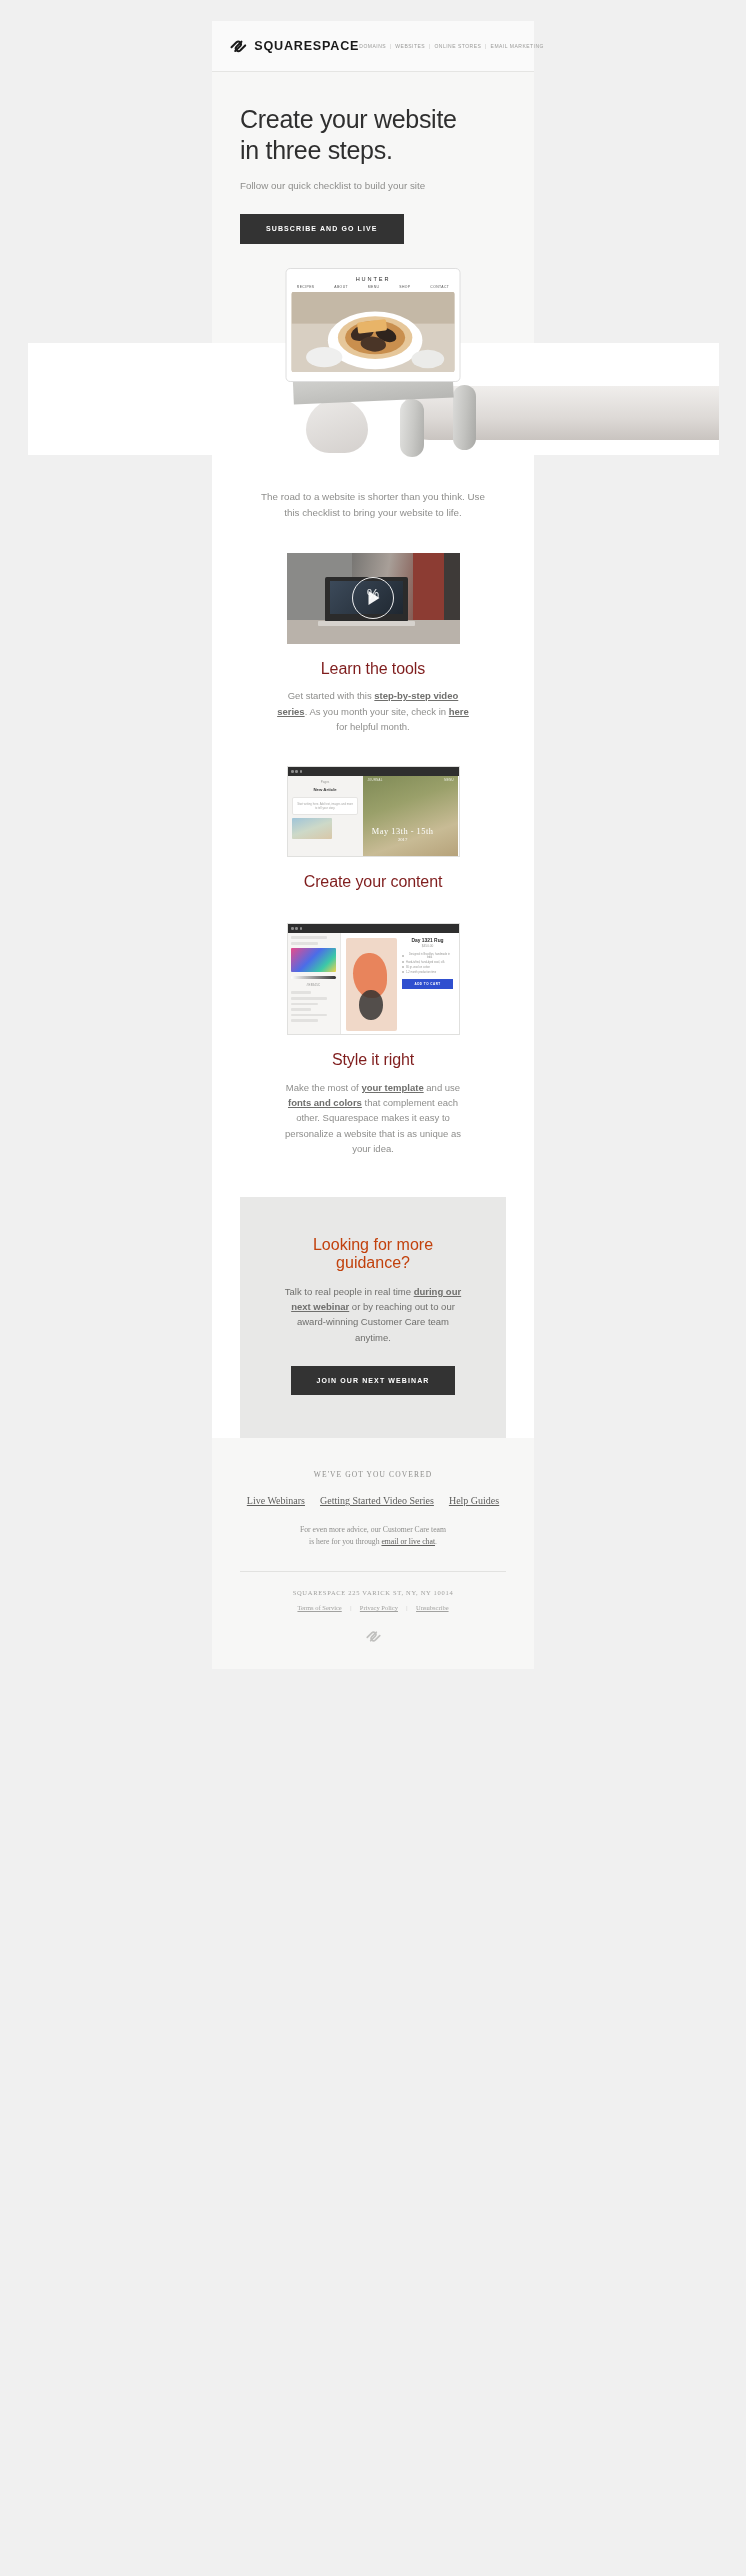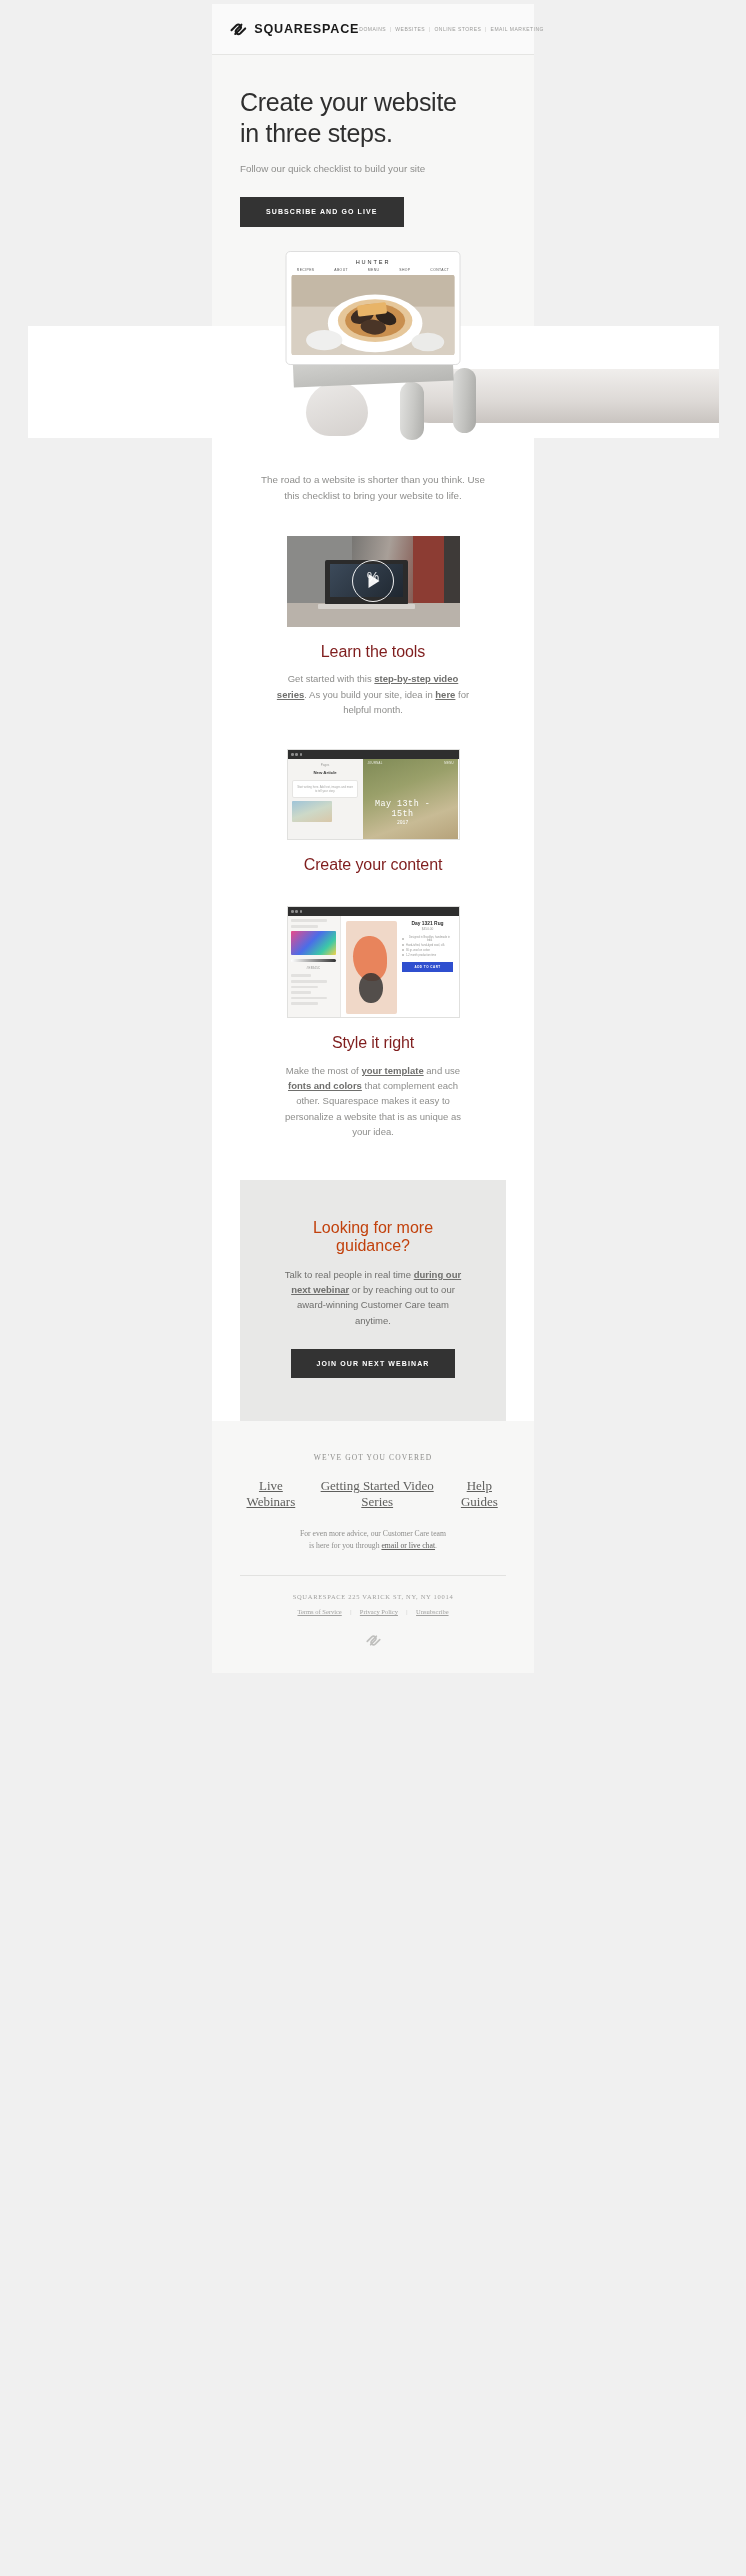--- a/index.html
+++ b/index.html
@@ -2,21 +2,21 @@
 <html style="font-size:15px"><head>
 <meta charset="utf-8">
 <style>
   * { box-sizing: border-box; margin: 0; padding: 0; }
   body {
     width: 746px;
     background: #f0f0f0;
     font-family: "Liberation Sans", sans-serif;
     -webkit-font-smoothing: antialiased;
   }
-  .email-wrap { width: 746px; background: #f0f0f0; padding: 4px; }
+  .email-wrap { width: 746px; background: #f0f0f0; padding: 4px; margin-top: 17px; }
   .email-body { width: 322px; margin: 0 auto; background: #f7f7f6; }
 
   
   .header {
     background: #fafafa;
     border-bottom: 0.9px solid #e5e5e3;
     height: 51px;
     display: flex;
     align-items: center;
     padding: 0 17px;
@@ -187,21 +187,21 @@
     width: 56%; position: relative; overflow: hidden;
     background: linear-gradient(160deg,#7f8a56 0%,#9aa06a 35%,#c8bb95 70%,#b5a179 100%);
   }
   .bt-right-top {
     position: absolute; top: 2.8px; left: 0; width: 100%;
     display: flex; justify-content: space-between; padding: 0 4.7px;
   }
   .bt-right-top span { font-size: 2.8px; color: rgba(255,255,255,.85); letter-spacing: 0.3px; }
   .bt-date {
     position: absolute; left: 0; right: 16px; bottom: 16px; text-align: center;
-    color: #ffffff; font-family: Liberation Mono, monospace;
+    color: #ffffff; font-family: Liberation Serif, serif;
   }
   .bt-date .d1 { font-size: 8.4px; display: block; letter-spacing: 0.5px; }
   .bt-date .d2 { font-size: 4.7px; display: block; margin-top: 0.9px; }
 
   
   .styler {
     height: 112px; background: #ffffff; border: 0.9px solid #e0e0de;
     position: relative; overflow: hidden;
   }
   .st-body { display: flex; height: 104px; }
@@ -249,21 +249,21 @@
     font-size: 9.5px; color: #6f6f6d; line-height: 1.62; margin-top: 11.2px;
   }
 
   
   .footer { background: #f7f7f6; text-align: center; padding: 32px 28px 0; font-family: Liberation Serif, serif; }
   .footer h3 {
     font-size: 7.5px; letter-spacing: 1.1px; color: #8e8e8c; font-weight: 400;
   }
   .footer-links { margin-top: 16px; display: flex; justify-content: center; gap: 15px; }
   .footer-links a {
-    font-size: 13px; color: #5f5f5d; text-decoration: underline;
+    font-size: 10px; color: #5f5f5d; text-decoration: underline;
   }
   .footer-note {
     margin-top: 17.7px; font-size: 7.7px; color: #8e8e8c; line-height: 1.6;
   }
   .footer-note a { color: #5f5f5d; text-decoration: underline; }
   .footer-rule { border-top: 0.9px solid #e2e2e0; margin: 22.4px 0 0; }
   .legal { padding: 17px 0 0; }
   .legal-addr { font-size: 6.5px; letter-spacing: 0.7px; color: #a2a2a0; }
   .legal-links { margin-top: 8.4px; display: flex; justify-content: center; gap: 8.4px; }
   .legal-links a, .legal-links span {
@@ -356,21 +356,21 @@
           <div class="vt-wall-r"></div>
           <div class="vt-wall-r2"></div>
           <div class="vt-desk"></div>
           <div class="vt-laptop"></div>
           <div class="vt-base"></div>
           <div class="pct">%</div>
           <div class="play"></div>
         </div>
       </div>
       <h2>Learn the tools</h2>
-      <p><span>Get started with this </span><a href="#">step-by-step video series</a><span>. As you build your site, idea in </span><a href="#">here</a><span> for helpful month.</span></p>
+      <p><span>Get started with this </span><a href="#">step-by-step video series</a><span>. As you month your site, check in </span><a href="#">here</a><span> for helpful month.</span></p>
     </div>
 
     <div class="step">
       <div class="step-media">
         <div class="builder">
           <div class="bt-bar">
             <i class="dot"></i>
             <i class="dot"></i>
             <i class="dot"></i>
           </div>

